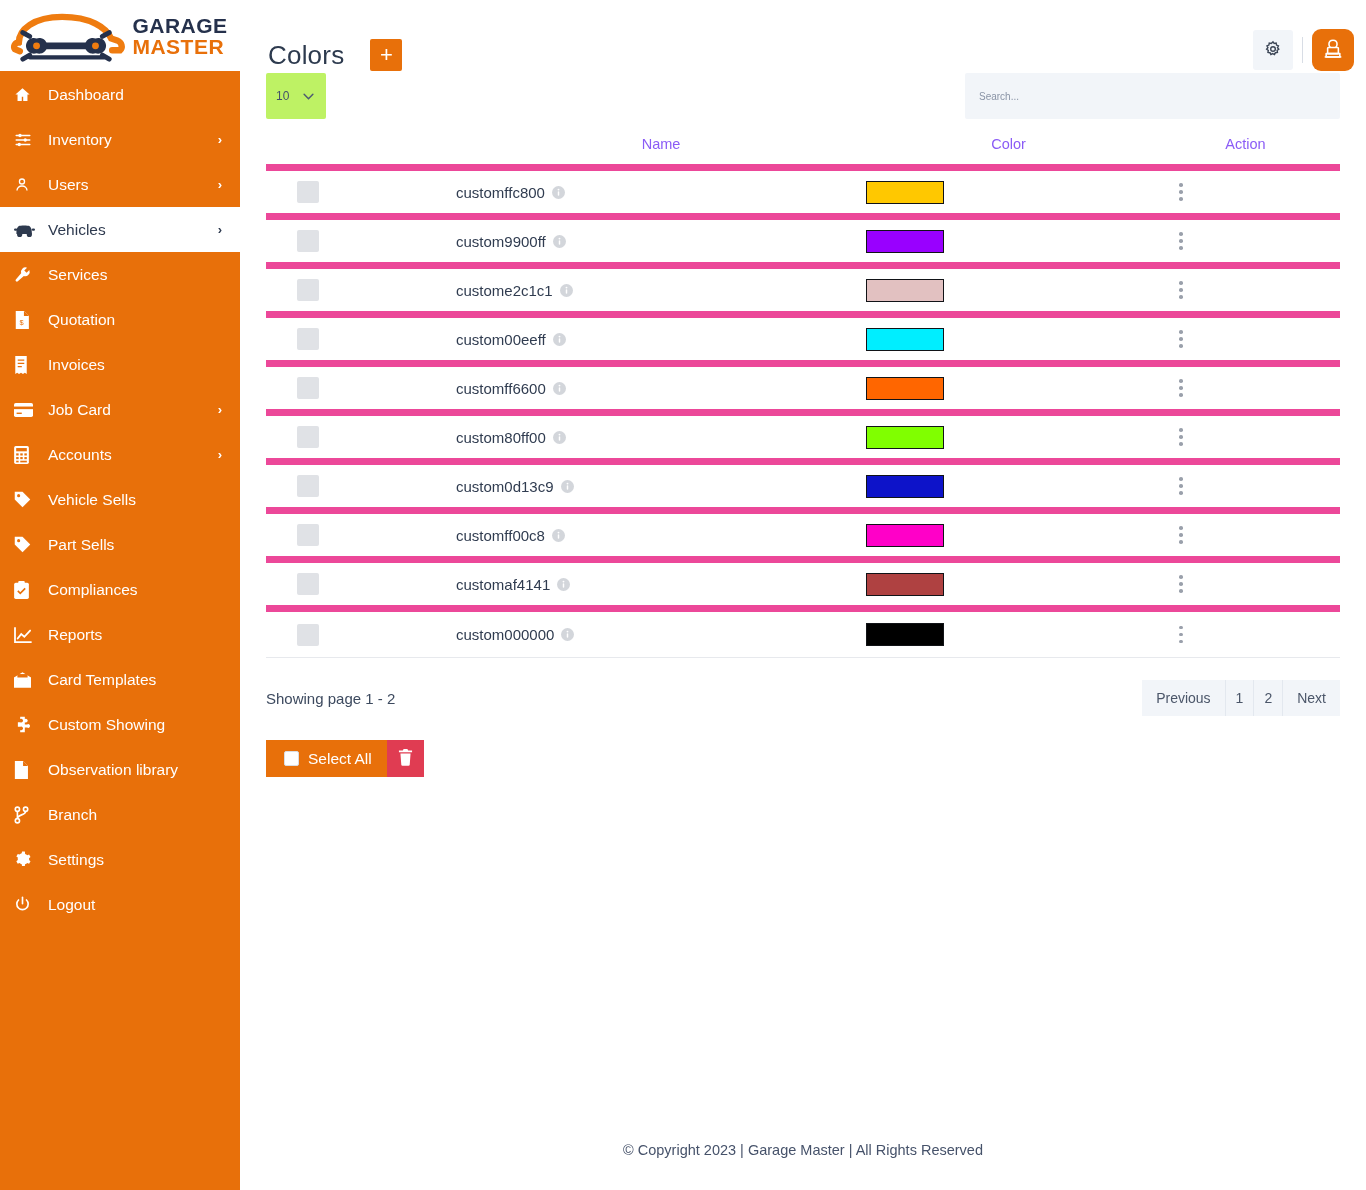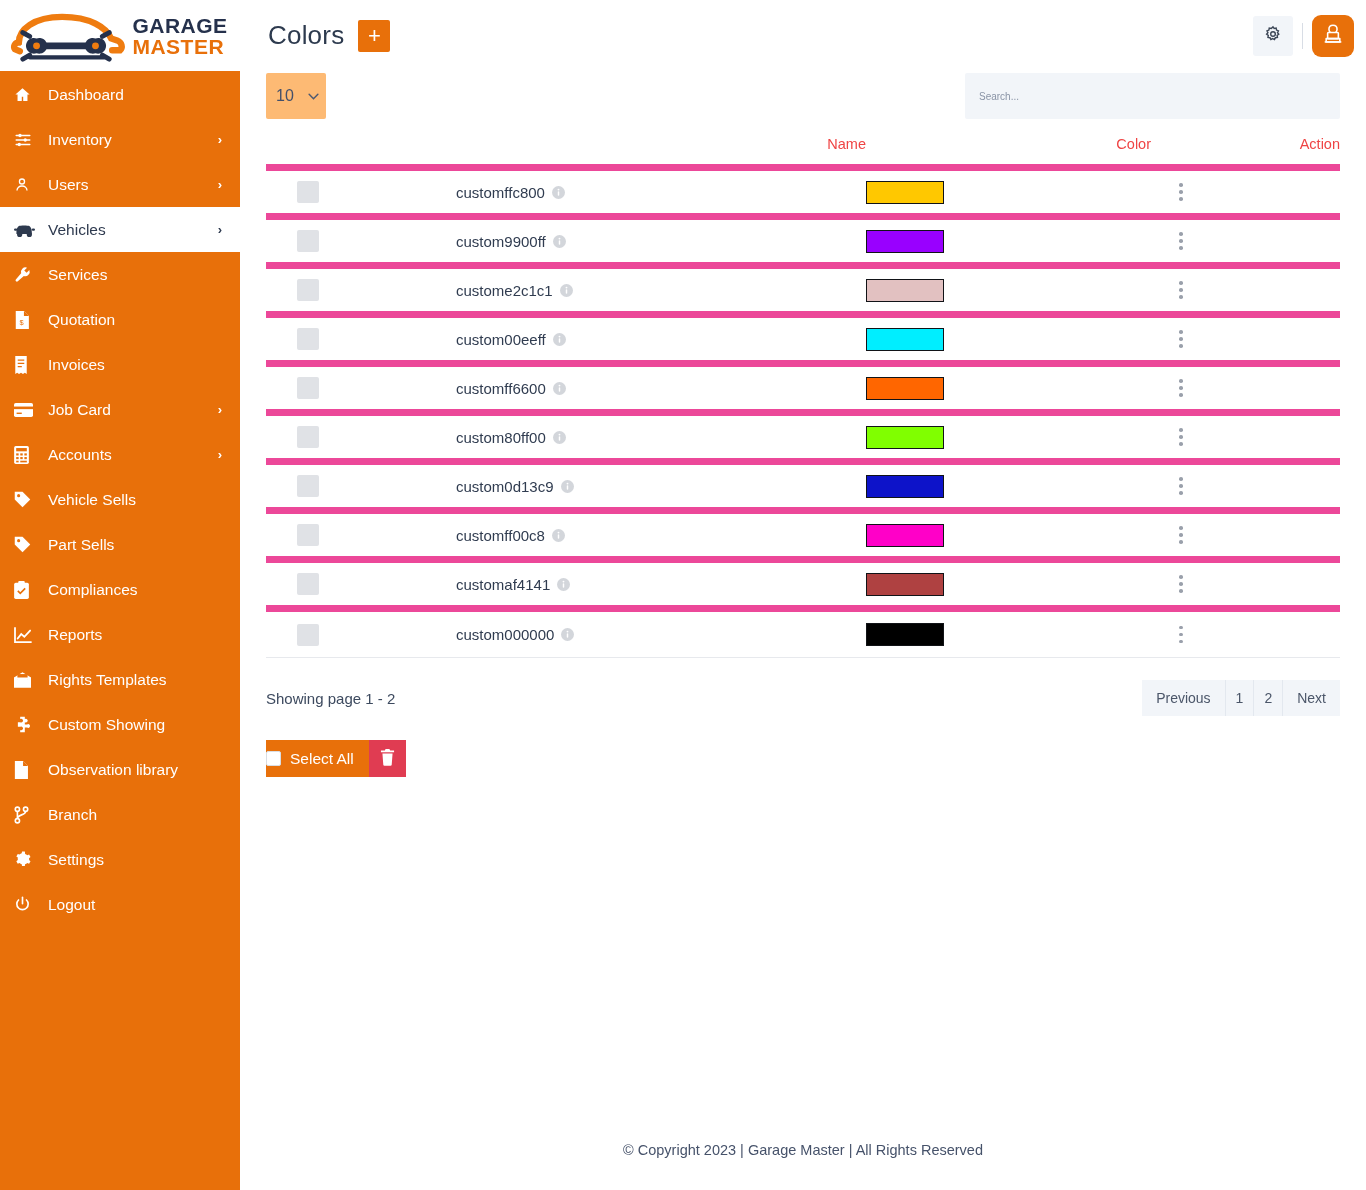--- a/index.html
+++ b/index.html
@@ -53,22 +53,23 @@
     margin-left: auto; font-size: 13px; font-weight: bold;
     line-height: 1;
   }
 
   
   .main {
     flex: 1; height: 1190px; background: #ffffff;
     display: flex; flex-direction: column; position: relative;
   }
   .topbar {
-    height: 71px; display: flex; align-items: center;
+    height: 71px; display: flex; align-items: flex-end;
     padding: 0 12px 0 28px;
+    gap: 12px;
   }
   .page-title {
     font-size: 26px; color: #2d3a4e; font-weight: normal;
     letter-spacing: .2px;
   }
   .add-btn {
     width: 32px; height: 32px; margin-left: 14px;
     background: #e8700a; color: #fff;
     border: none; border-radius: 2px;
     display: flex; align-items: center; justify-content: center;
@@ -88,40 +89,40 @@
     display: flex; align-items: center; justify-content: center;
   }
 
   
   .content { padding: 0 26px 0 26px; flex: 1; }
   .toolbar {
     display: flex; align-items: flex-start; gap: 0;
     padding-top: 2px;
   }
   .len-select {
-    width: 60px; height: 46px; background: #fdba74;
+    width: 60px; height: 46px; background: #bef264;
     border: none; border-radius: 2px;
     display: flex; align-items: center; gap: 14px;
     padding: 0 10px; cursor: pointer;
-    font-size: 16px; color: #44506a;
+    font-size: 12px; color: #44506a;
   }
   .len-chev { font-size: 10px; color: #5a6madd; color:#4d5a72; }
   .search-wrap { margin-left: auto; }
   .search-input {
     width: 375px; height: 46px; background: #f2f5f9;
     border: none; border-radius: 2px; outline: none;
     padding: 0 14px; font-size: 10px; color: #44506a;
     font-family: "Liberation Sans", sans-serif;
   }
   .search-input::placeholder { color: #8a94a6; }
 
   table.data { width: 100%; border-collapse: collapse; margin-top: 17px; }
   table.data thead th {
-    font-size: 14.5px; font-weight: normal; color: #ef4444;
-    text-align: right; padding: 0 0 12px 0; border: none;
+    font-size: 14.5px; font-weight: normal; color: #8b5cf6;
+    text-align: center; padding: 0 0 12px 0; border: none;
   }
   .col-check { width: 190px; }
   .col-name  { width: 410px; }
   .col-color { width: 285px; }
   .col-action{ width: auto; }
 
   table.data tbody tr { border-top: 7px solid #ec4899; }
   table.data tbody tr:last-child { border-bottom: 1px solid #e7e9ed; }
   table.data tbody td { padding: 0; height: 49px; vertical-align: middle; }
 
@@ -156,21 +157,21 @@
     font-size: 14px; color: #4b5669;
     font-family: "Liberation Sans", sans-serif;
     border-right: 1px solid #e3e8ef;
   }
   .pg:last-child { border-right: none; }
   .pg.num { padding: 0 10px; }
 
   .bulk { display: flex; margin-top: 23px; }
   .select-all-btn {
     background: #e8700a; border: none; cursor: pointer;
-    height: 37px; padding: 0 15px 0 0;
+    height: 37px; padding: 0 15px 0 18px;
     display: flex; align-items: center; gap: 9px;
     color: #fff; font-size: 15.5px;
     font-family: "Liberation Sans", sans-serif;
     justify-content: flex-end;
   }
   .sa-box {
     width: 15px; height: 15px; background: #ffffff;
     border: 1px solid #d9dde3; border-radius: 2px; display: block;
   }
   .del-btn {
@@ -365,21 +366,21 @@
       </div>
 
       <div class="nav-item">
         <span class="nav-ico">
             <svg width="17" height="16" viewBox="0 0 20 18" fill="#fff">
               <path d="M0 6l10-6 10 6v12H0z"></path>
               <path d="M4 2h12v7H4z" fill="#e8700a"></path>
               <path d="M0 6l10 7 10-7" fill="#fff"></path>
             </svg>
           </span>
-        <span class="nav-label">Rights Templates</span>
+        <span class="nav-label">Card Templates</span>
       </div>
 
       <div class="nav-item">
         <span class="nav-ico">
             <svg width="17" height="17" viewBox="0 0 22 22" fill="#fff">
               <path d="M8 1h6v3a2.4 2.4 0 1 1 0 4v3h3a2.4 2.4 0 1 1 0 4h-3v6H8v-3a2.4 2.4 0 1 0 0-4H5V8h3a2.4 2.4 0 1 0 0-4z"></path>
             </svg>
           </span>
         <span class="nav-label">Custom Showing</span>
       </div>

